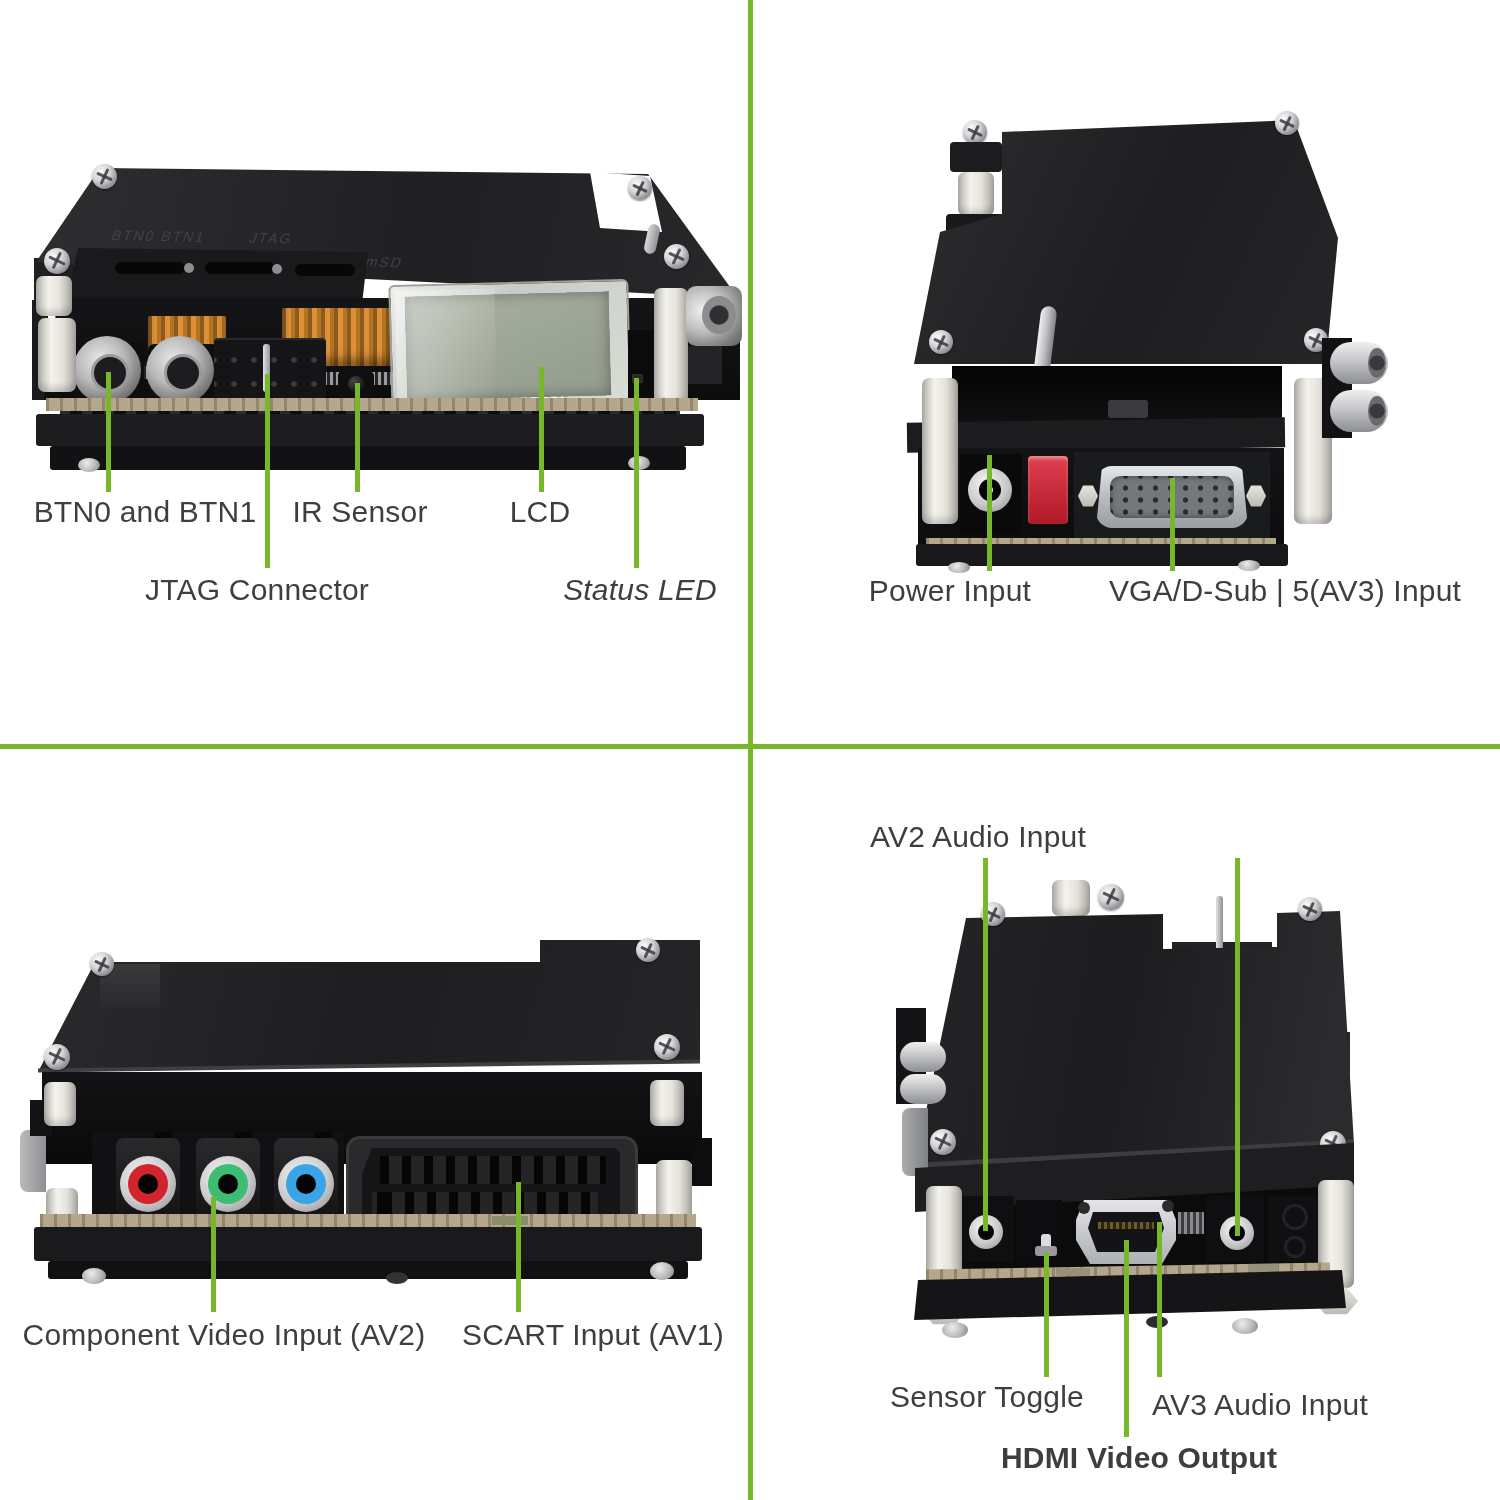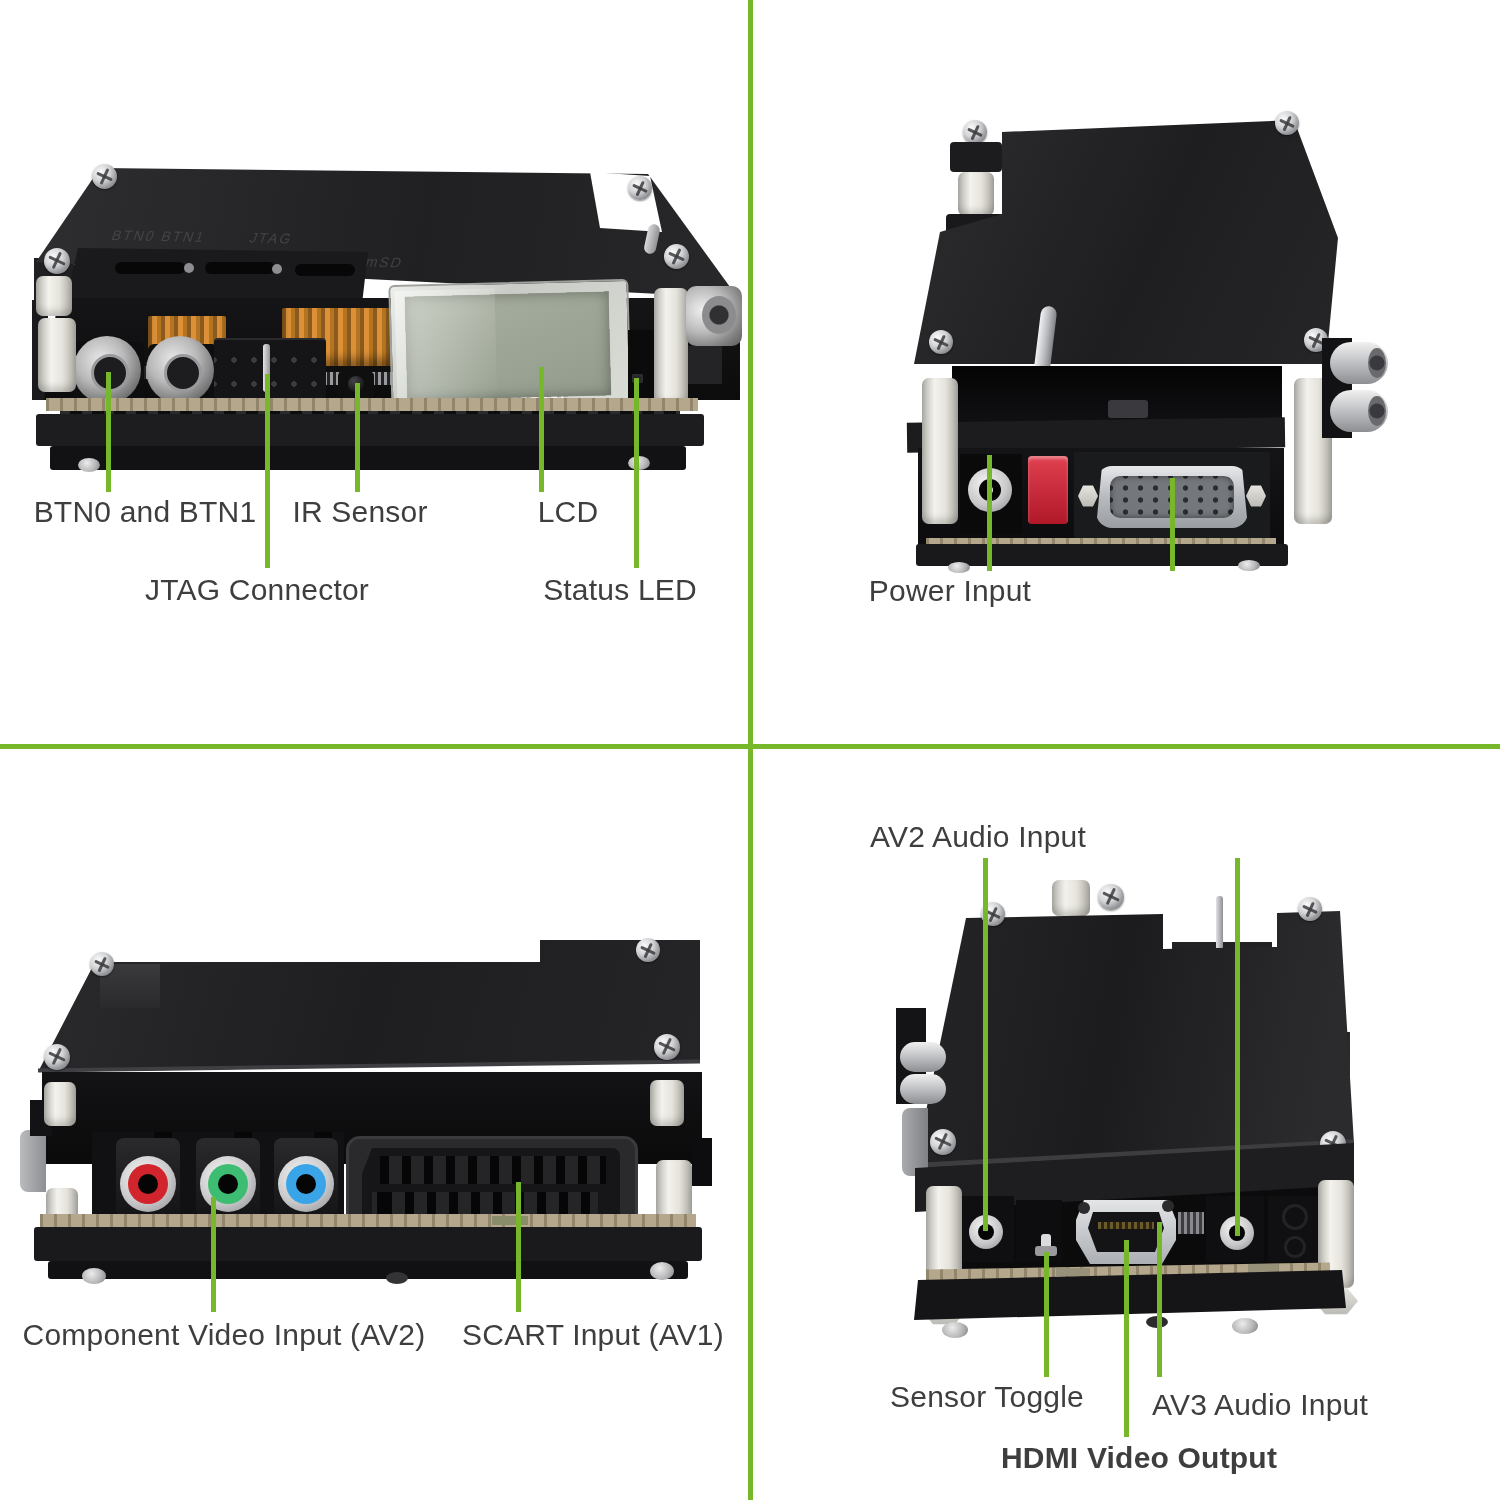--- a/index.html
+++ b/index.html
@@ -282,24 +282,25 @@
   <div class="cline" style="left:211px;top:1197px;height:115px;"></div>
   <div class="cline" style="left:516px;top:1182px;height:130px;"></div>
   <div class="cline" style="left:983px;top:858px;height:373px;"></div>
   <div class="cline" style="left:1235px;top:858px;height:378px;"></div>
   <div class="cline" style="left:1044px;top:1252px;height:125px;"></div>
   <div class="cline" style="left:1157px;top:1222px;height:155px;"></div>
   <div class="cline" style="left:1124px;top:1240px;height:197px;"></div>
 
   <span class="label" style="left:115px;top:492px;margin-left:30px;">BTN0 and BTN1</span>
   <span class="label" style="left:360px;top:492px;">IR Sensor</span>
-  <span class="label" style="left:568px;top:492px;">LCD</span>
+  <span class="label" style="left:540px;top:492px;">LCD</span>
   <span class="label" style="left:257px;top:570px;">JTAG Connector</span>
-  <span class="label" style="left:620px;top:570px;">Status LED</span>
+  <span class="label" style="left:640px;top:570px;font-style:italic;">Status LED</span>
   <span class="label" style="left:950px;top:571px;">Power Input</span>
+  <span class="label" style="left:1285px;top:571px;">VGA/D-Sub | 5(AV3) Input</span>
   <span class="label" style="left:224px;top:1315px;">Component Video Input (AV2)</span>
   <span class="label" style="left:593px;top:1315px;">SCART Input (AV1)</span>
   <span class="label" style="left:978px;top:817px;">AV2 Audio Input</span>
   <span class="label" style="left:987px;top:1377px;">Sensor Toggle</span>
   <span class="label" style="left:1260px;top:1377px;margin-top:8px;">AV3 Audio Input</span>
   <span class="label" style="left:1139px;top:1438px;font-weight:bold;">HDMI Video Output</span>
 
   <div class="divider" style="left:748px;top:0;width:5px;height:1500px;"></div>
   <div class="divider" style="left:0;top:744px;width:1500px;height:5px;"></div>
 

